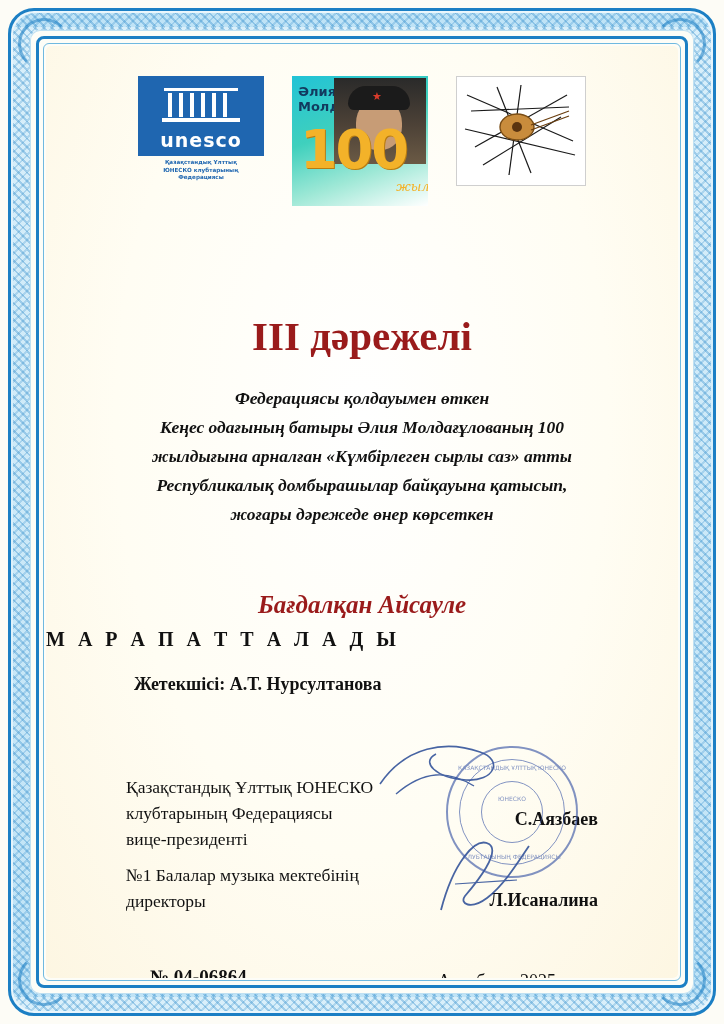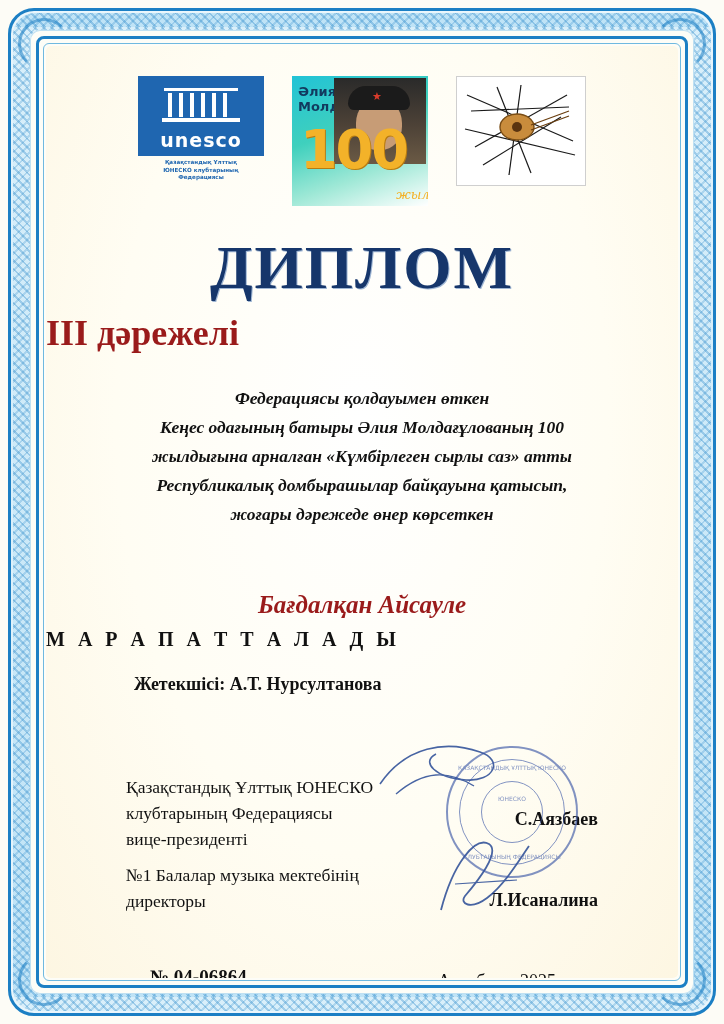--- a/index.html
+++ b/index.html
@@ -172,21 +172,21 @@
     left: 8px; top: 42px;
     font-family: "DejaVu Sans", sans-serif;
     font-size: 54px;
     font-weight: bold;
     color: #f3b229;
     letter-spacing: -2px;
     text-shadow: 1px 1px 0 #b87c12;
   }
   .aliya-years {
     position: absolute;
-    left: 104px; bottom: 4px;
+    left: 104px; bottom: 12px;
     font-family: "DejaVu Serif", serif;
     font-style: italic;
     font-size: 13px;
     color: #f3b229;
   }
 
   .logo-dombra {
     width: 128px;
     height: 108px;
     border: 1px solid #cfcfcf;
@@ -203,23 +203,24 @@
     font-family: "Liberation Serif", serif;
     font-weight: bold;
     font-size: 62px;
     letter-spacing: 2px;
     color: #16366b;
     text-shadow: 1px 1px 0 #9fb6d4;
   }
   .degree {
     position: absolute;
     left: 0; right: 0; top: 266px;
-    font-family: "Liberation Serif", serif;
-    font-weight: bold;
-    font-size: 36px;
+    text-align: center;
+    font-family: "Liberation Serif", serif;
+    font-weight: bold;
+    font-size: 41px;
     color: #9a1b1b;
   }
   .body-text {
     position: absolute;
     left: 78px; right: 78px; top: 338px;
     text-align: center;
     font-family: "Liberation Serif", serif;
     font-style: italic;
     font-weight: bold;
     font-size: 17.5px;
@@ -409,21 +410,20 @@
           <ellipse cx="60" cy="50" rx="17" ry="13" fill="#c98c3c" stroke="#7a4d15" stroke-width="1.4"></ellipse>
           <circle cx="60" cy="50" r="5" fill="#5a3410"></circle>
           <g stroke="#6b3f10" stroke-width="1.3">
             <line x1="74" y1="48" x2="112" y2="34"></line>
             <line x1="74" y1="53" x2="112" y2="39"></line>
           </g>
         </svg>
       </div>
     </div>
 
-    <div class="diploma-title">ДИПЛОМ</div>
     <div class="degree">III дәрежелі</div>
 
     <div class="body-text">
       <div>Федерациясы қолдауымен өткен</div>
       <div>Кеңес одағының батыры Әлия Молдағұлованың 100</div>
       <div>жылдығына арналған «Күмбірлеген сырлы саз» атты</div>
       <div>Республикалық  домбырашылар байқауына қатысып,</div>
       <div>жоғары дәрежеде өнер көрсеткен</div>
     </div>
 

